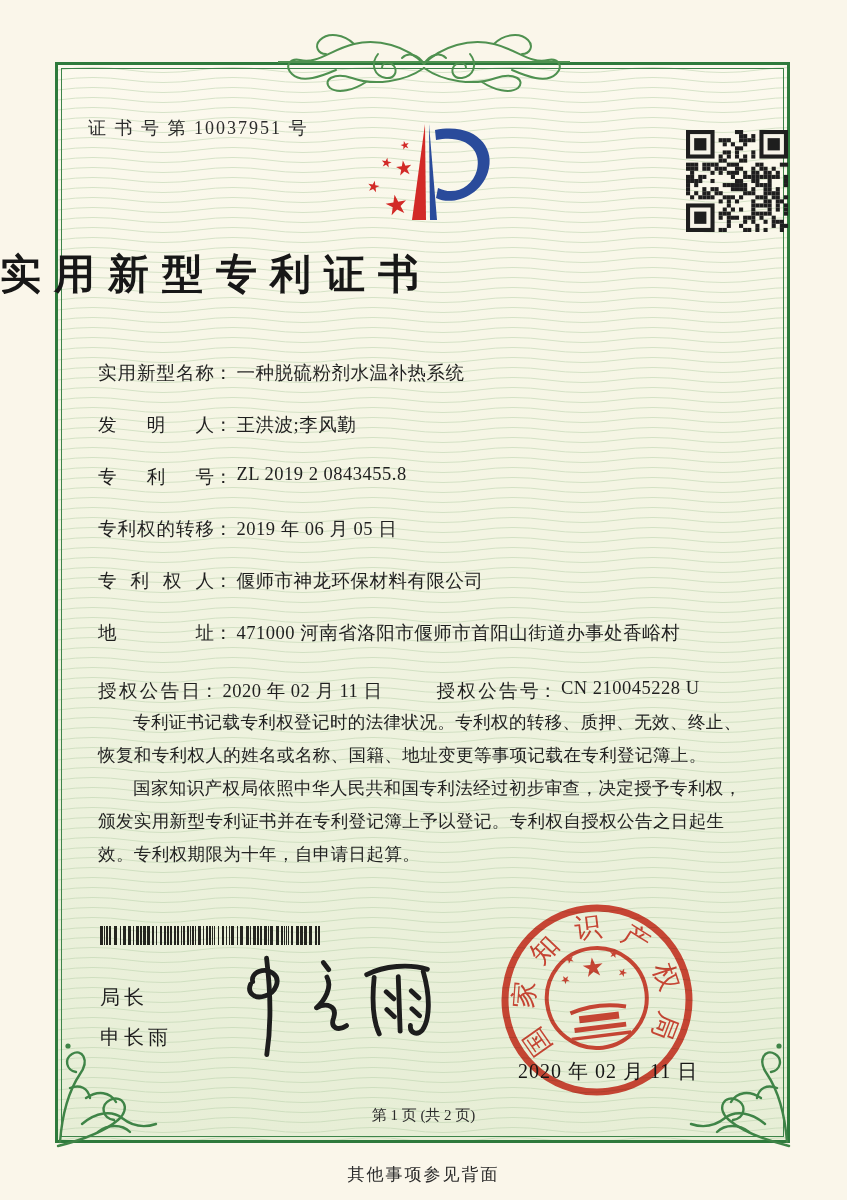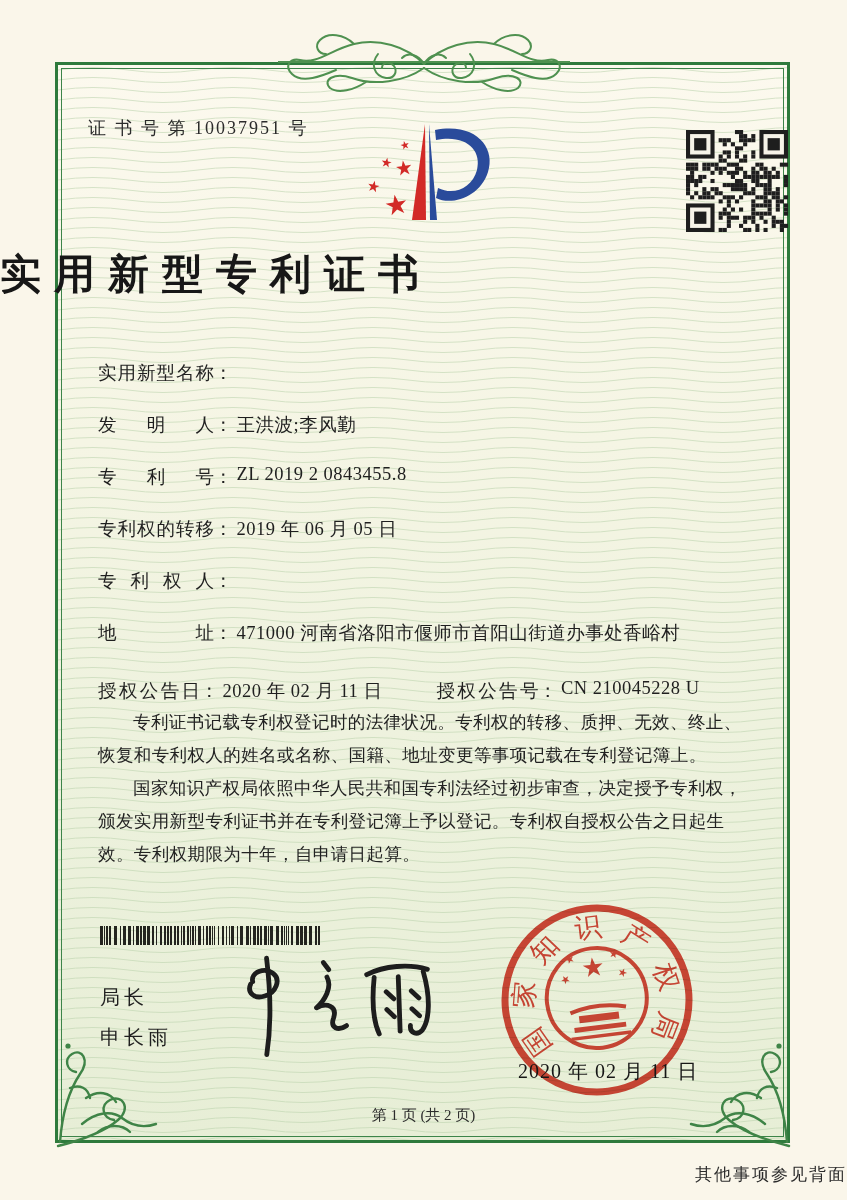--- a/index.html
+++ b/index.html
@@ -74,21 +74,21 @@
   .commissioner-label{position:absolute;left:100px;top:984px;font-size:20px;letter-spacing:4px;}
   .commissioner-name{position:absolute;left:100px;top:1024px;font-size:20px;letter-spacing:4px;}
   .signature{position:absolute;left:222px;top:942px;width:220px;height:118px;transform:rotate(-2deg);}
   .seal{
     position:absolute;left:487px;top:890px;width:220px;height:220px;
     transform:rotate(-7deg);
     mix-blend-mode:multiply;opacity:.92;
   }
   .seal-date{position:absolute;left:518px;top:1058px;font-size:20px;color:#161616;letter-spacing:1px;}
   .page-info{position:absolute;left:0;right:0;top:1106px;text-align:center;font-size:15px;color:#2b2b2b;}
-  .back-note{position:absolute;left:0;right:0;top:1163px;text-align:right;font-size:17px;color:#2b2b2b;letter-spacing:2px;}
+  .back-note{position:absolute;left:0;right:0;top:1163px;text-align:center;font-size:17px;color:#2b2b2b;letter-spacing:2px;}
 </style>
 </head>
 <body>
 
 <div class="page">
 
   <div class="frame">
     <svg class="guilloche" width="729" height="1075">
       <defs>
         <pattern id="waves" width="140" height="10" patternUnits="userSpaceOnUse">
@@ -377,39 +377,41 @@
       <rect x="4" y="76" width="20" height="20" fill="#f6f3e8"></rect>
       <rect x="8" y="80" width="12" height="12" fill="#1e1e1e"></rect>
     </svg>
 
   <div class="title">实用新型专利证书</div>
 
   <div class="fields">
     <div class="field-row">
       <span class="field-label">实用新型名称</span>
         <span class="field-colon">：</span>
+      <span class="field-value">一种脱硫粉剂水温补热系统</span>
     </div>
     <div class="field-row">
       <span class="field-label">发明人</span>
         <span class="field-colon">：</span>
       <span class="field-value">王洪波;李风勤</span>
     </div>
     <div class="field-row">
       <span class="field-label">专利号</span>
         <span class="field-colon">：</span>
       <span class="field-value">ZL 2019 2 0843455.8</span>
     </div>
     <div class="field-row">
       <span class="field-label">专利权的转移</span>
         <span class="field-colon">：</span>
       <span class="field-value">2019 年 06 月 05 日</span>
     </div>
     <div class="field-row">
       <span class="field-label">专利权人</span>
         <span class="field-colon">：</span>
+      <span class="field-value">偃师市神龙环保材料有限公司</span>
     </div>
     <div class="field-row">
       <span class="field-label">地址</span>
         <span class="field-colon">：</span>
       <span class="field-value">471000 河南省洛阳市偃师市首阳山街道办事处香峪村</span>
     </div>
   </div>
 
   <div class="grant-row">
     <span class="grant-pair">

